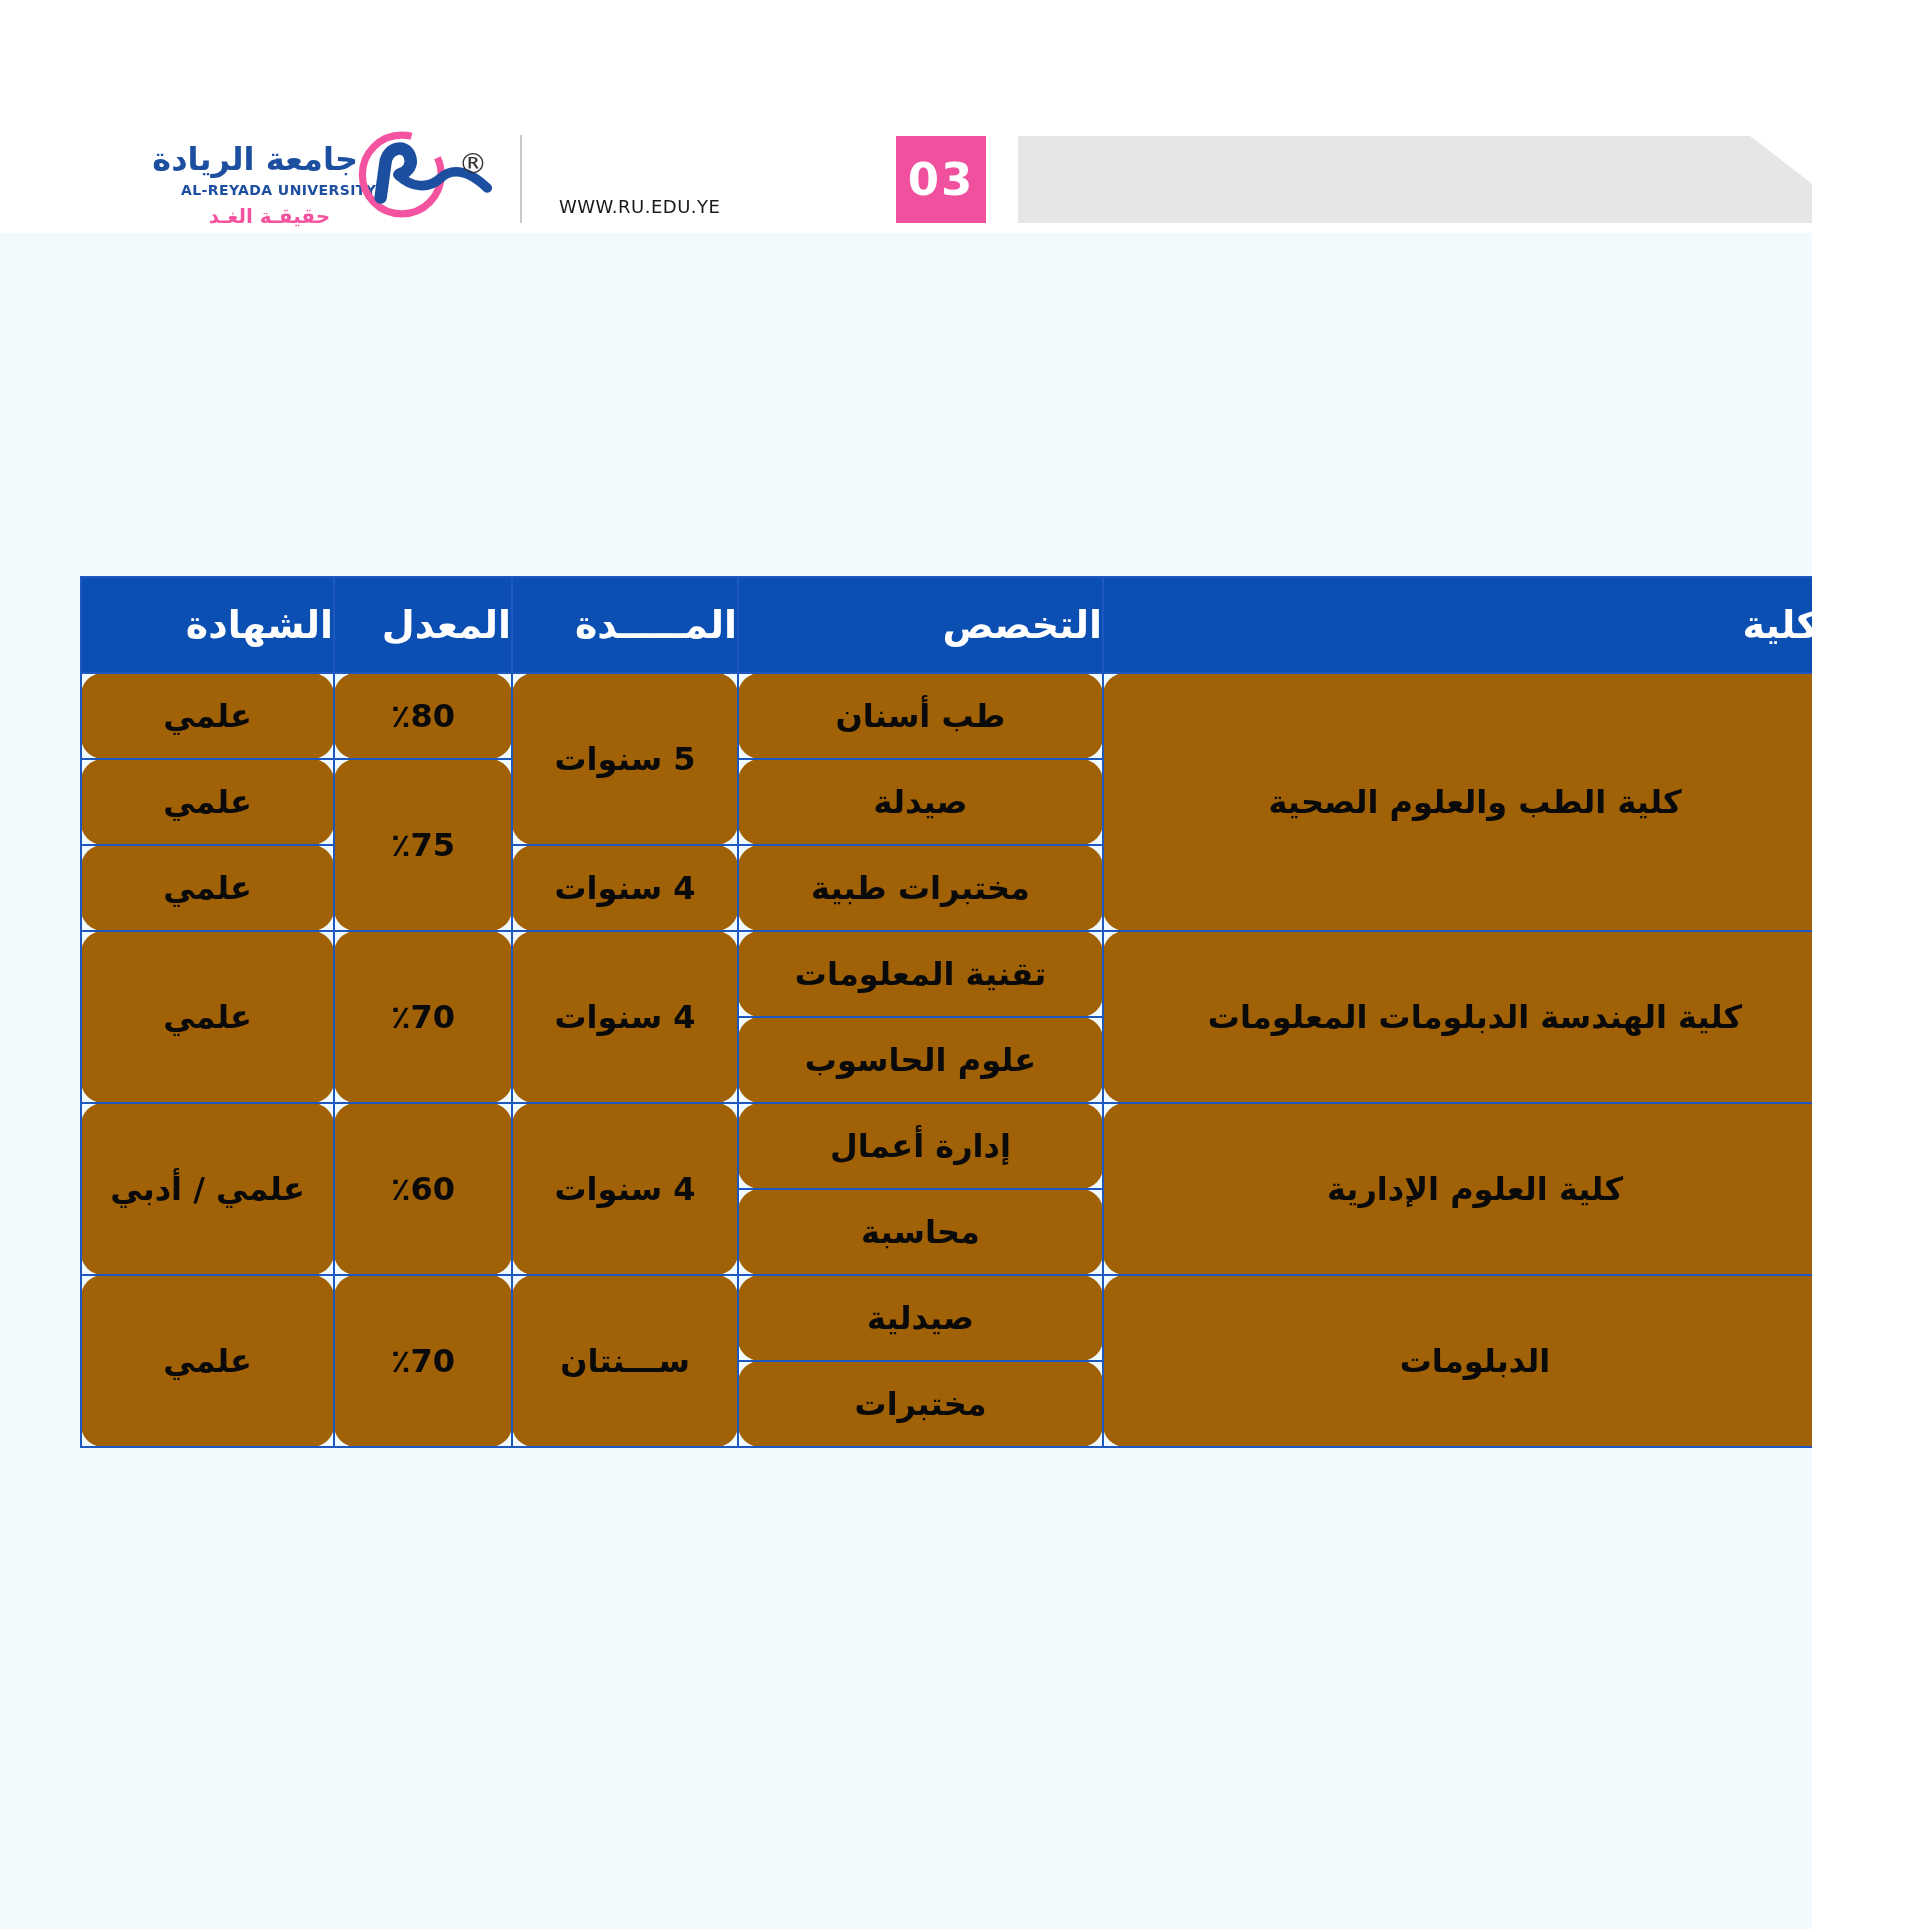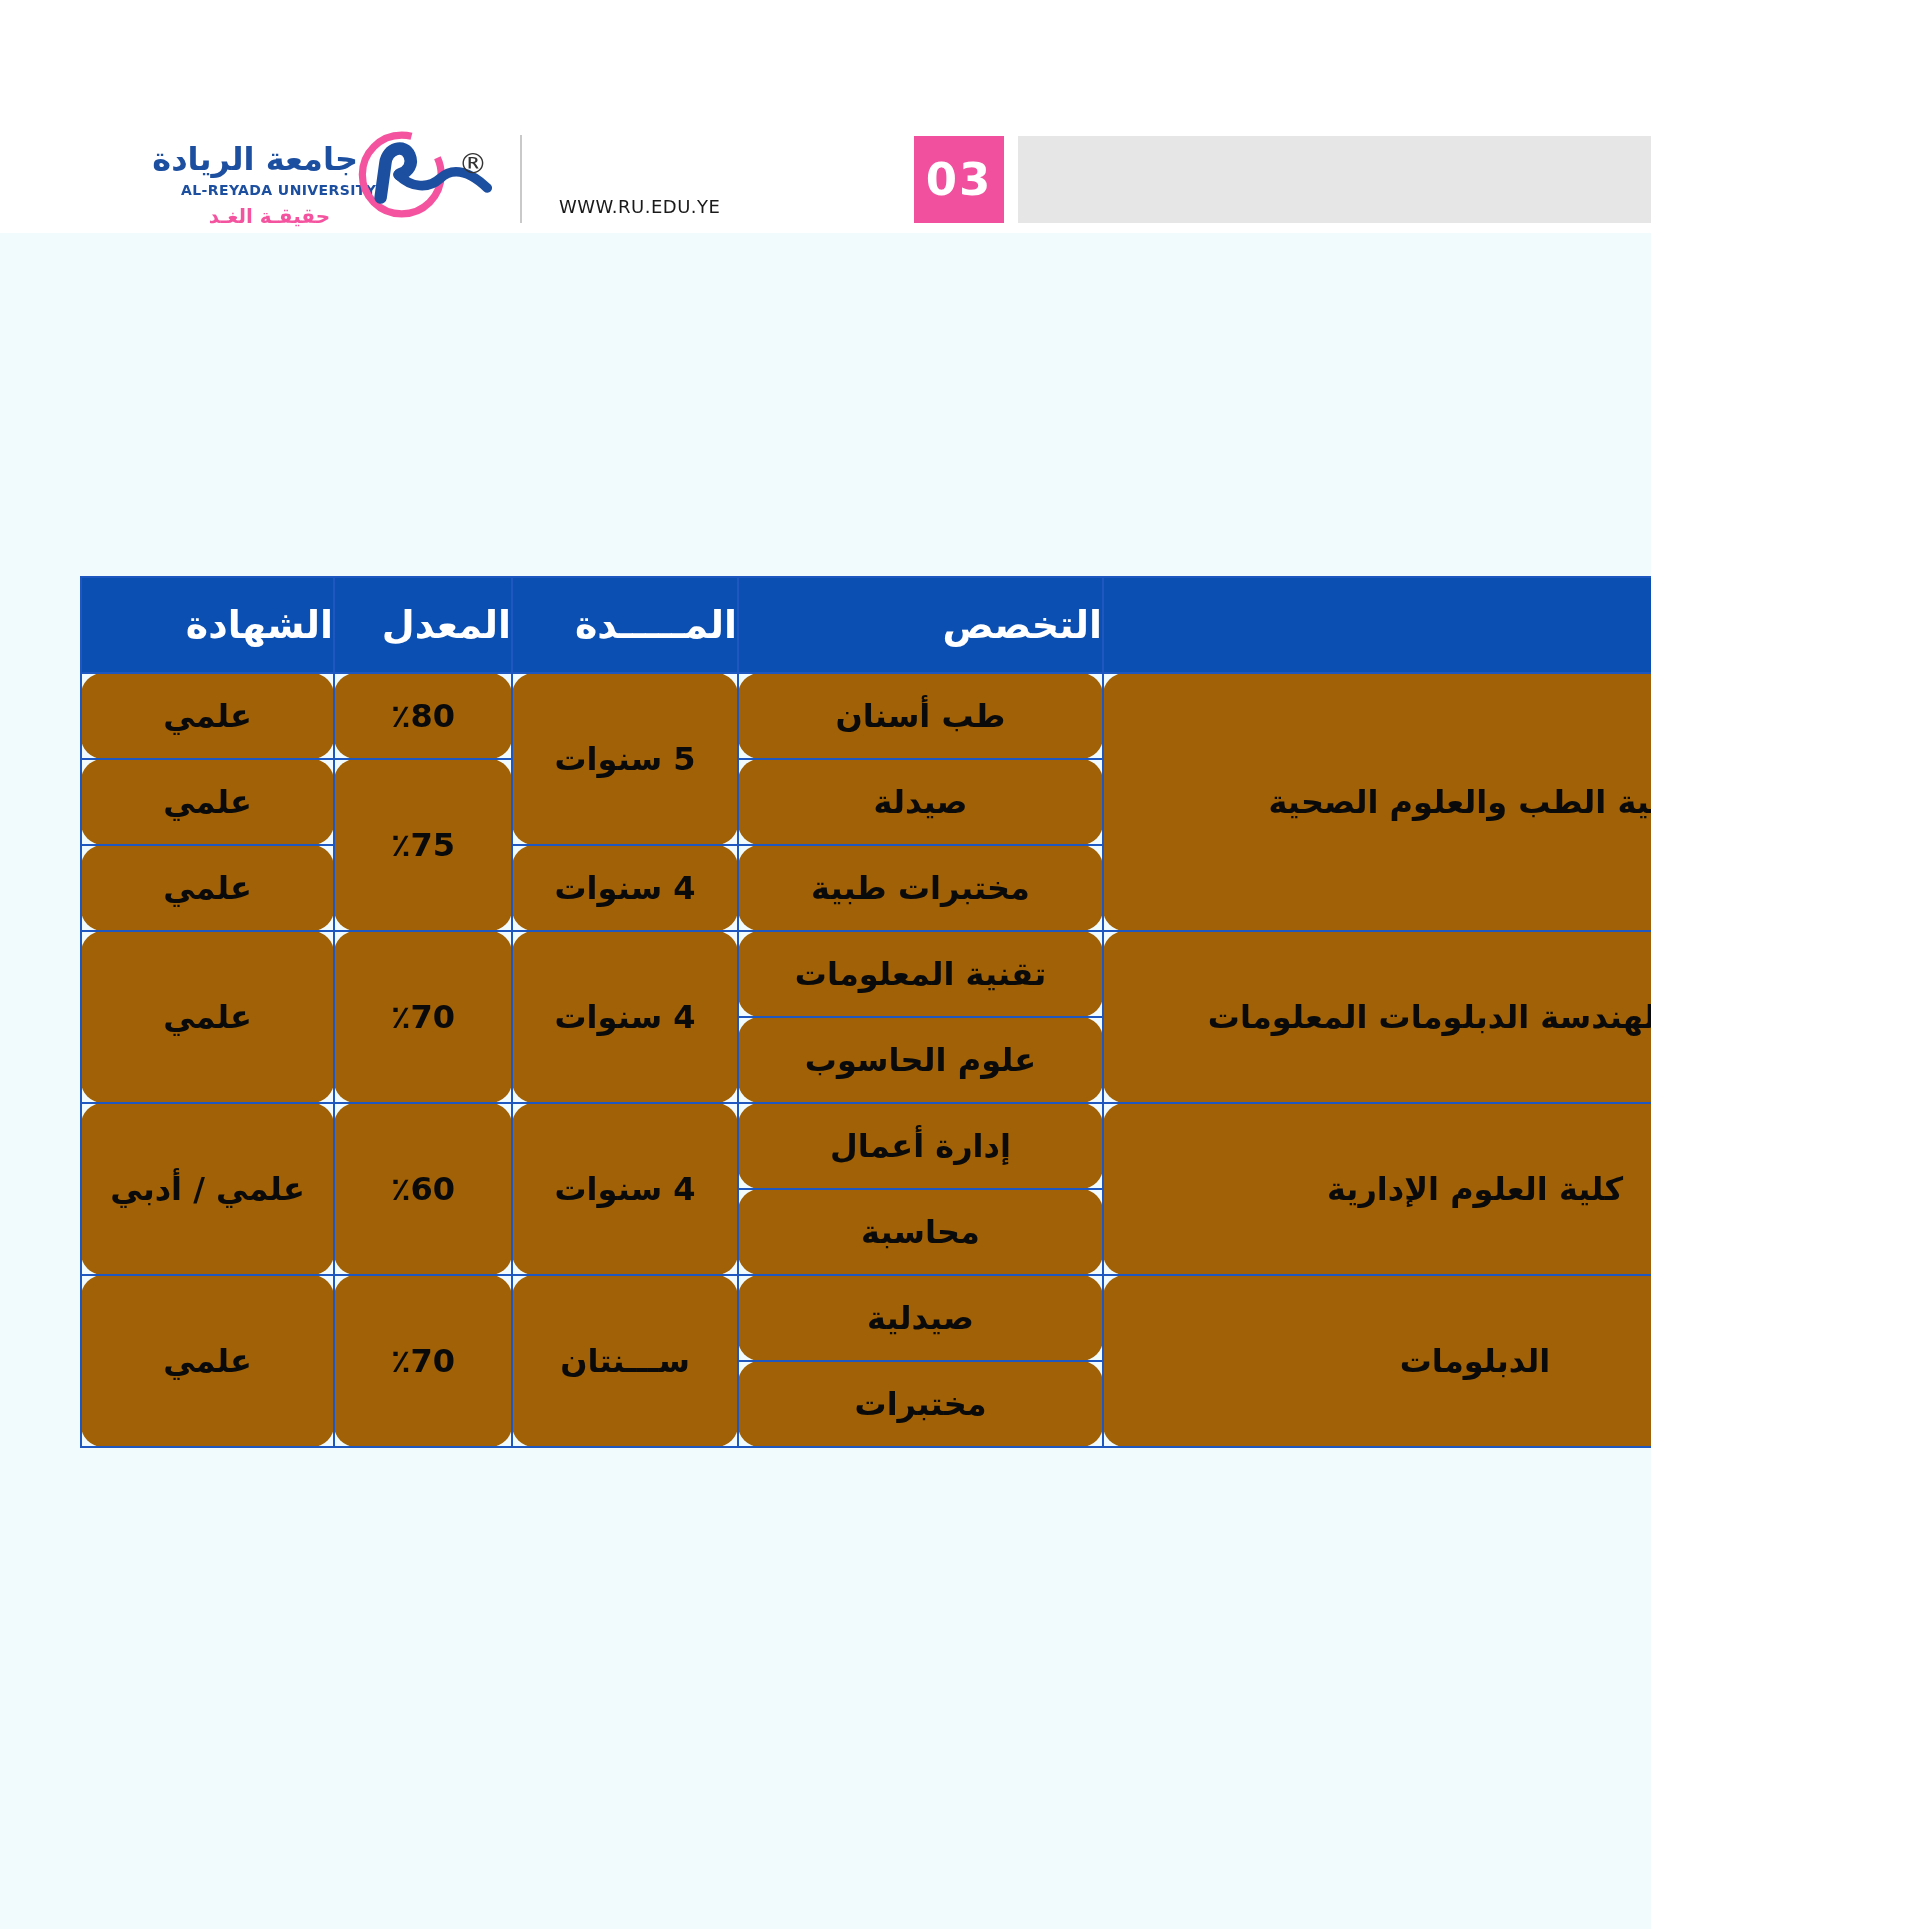--- a/index.html
+++ b/index.html
@@ -1,19 +1,19 @@
 <!DOCTYPE html>
 <html lang="ar"><head>
 <meta charset="utf-8">
 <style>
   * { margin:0; padding:0; box-sizing:border-box; }
   html,body { background:#ffffff; }
   .page {
     position:relative;
-    width:1651px; height:1929px;
+    width:1812px; height:1929px;
     background:#ffffff;
     overflow:hidden;
     font-family:"DejaVu Sans", sans-serif;
   }
   
   .content-bg {
     position:absolute; left:0; top:233px; width:1930px; height:1696px;
     background:#f1fbfe;
   }
 
@@ -42,21 +42,21 @@
   }
   .site-url {
     position:absolute; left:559px; top:196px;
     font-size:18px; color:#1a1a1a; letter-spacing:0.5px;
     font-family:"DejaVu Sans", sans-serif;
   }
   .page-number {
     position:absolute; left:896px; top:136px; width:90px; height:87px;
     background:#f0509d; color:#ffffff;
     display:flex; align-items:center; justify-content:center;
-    font-size:45px; font-weight:bold; letter-spacing:1.9px;margin-left:18px;
+    font-size:45px; font-weight:bold; letter-spacing:1.9px;
   }
   .gray-bar {
     position:absolute; left:1018px; top:136px; width:845px; height:87px;
     background:#e6e6e6;
     clip-path: polygon(0 0, calc(100% - 113px) 0, 100% 100%, 0 100%);
     border-radius:0 0 13.4px 0;
   }
 
   
   .section-title {

